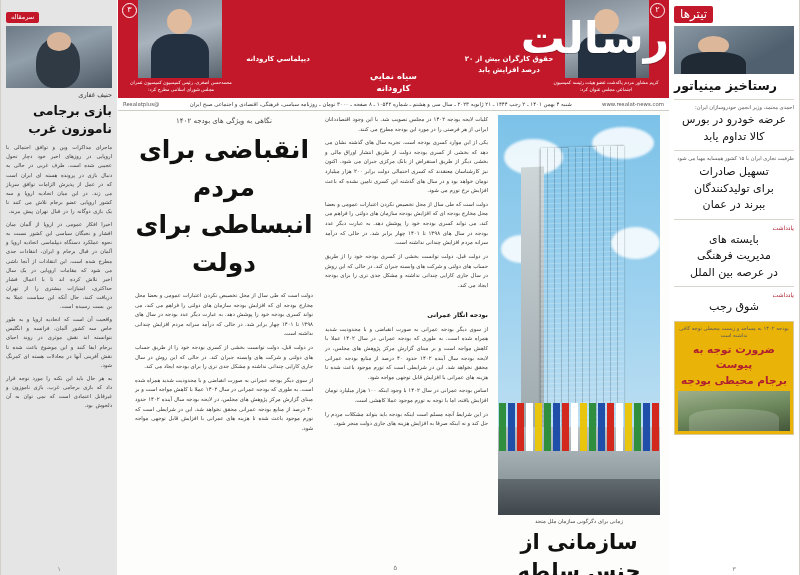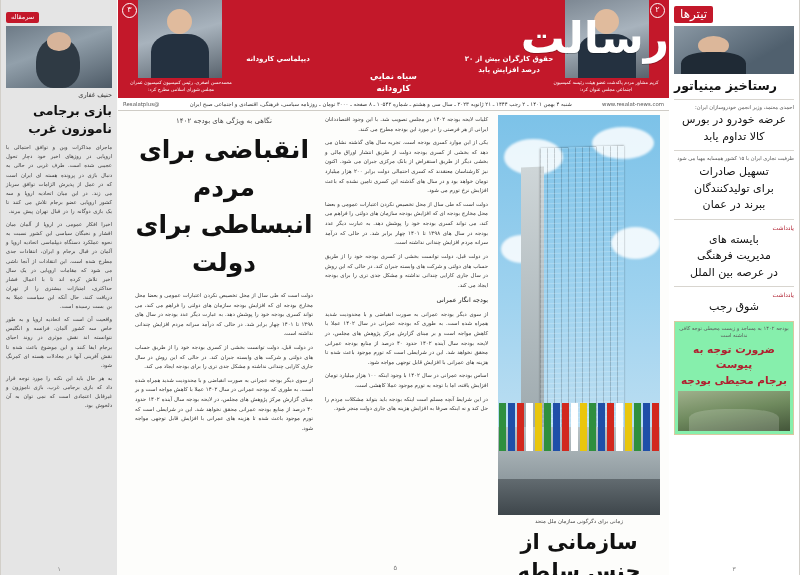--- a/index.html
+++ b/index.html
@@ -239,23 +239,23 @@
   }
   .lead-body {
     font-size: 5.4px;
     line-height: 1.78;
     color: #333;
     text-align: justify;
   }
   .lead-body p { margin: 0 0 4px 0; }
   .subhead {
     font-size: 6.4px;
-    font-weight: normal;
+    font-weight: bold;
     color: #111;
-    margin: 5px 0 3px 0;
+    margin: 20px 0 3px 0;
     text-align: right;
   }
 
   .col-mid {
     width: 175px;
     padding: 0 6px;
     box-sizing: border-box;
   }
   .col-photo {
     width: 170px;
@@ -414,21 +414,21 @@
     margin: 4px 0;
   }
   .rail-label {
     font-size: 6px;
     color: #b02030;
     text-align: right;
     margin-bottom: 1px;
   }
   .rail-box {
     border: 1px solid #d8c9a0;
-    background: #86efac;
+    background: #eab308;
     padding: 3px;
     box-sizing: border-box;
     margin-top: 3px;
   }
   .rail-box-k {
     font-size: 5.2px;
     color: #5a5a5a;
     text-align: center;
     line-height: 1.5;
     margin-bottom: 2px;

